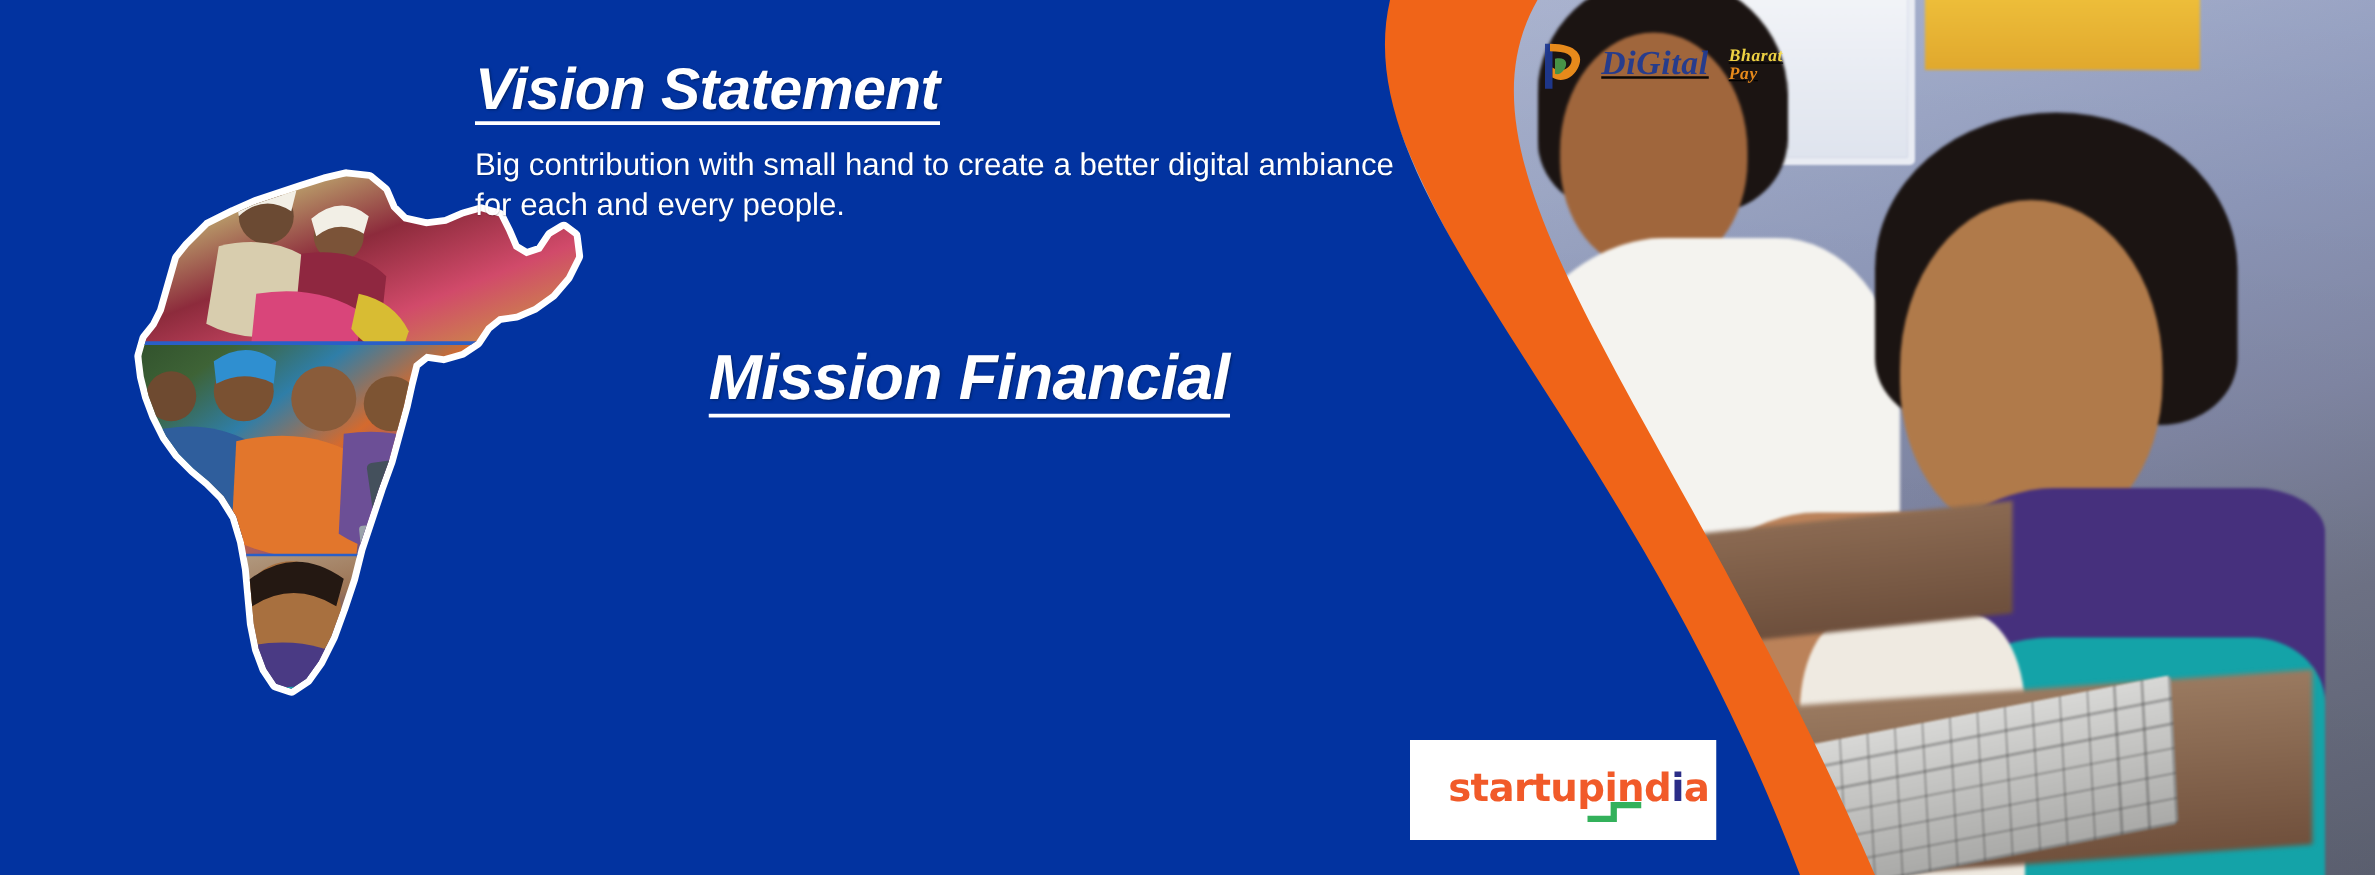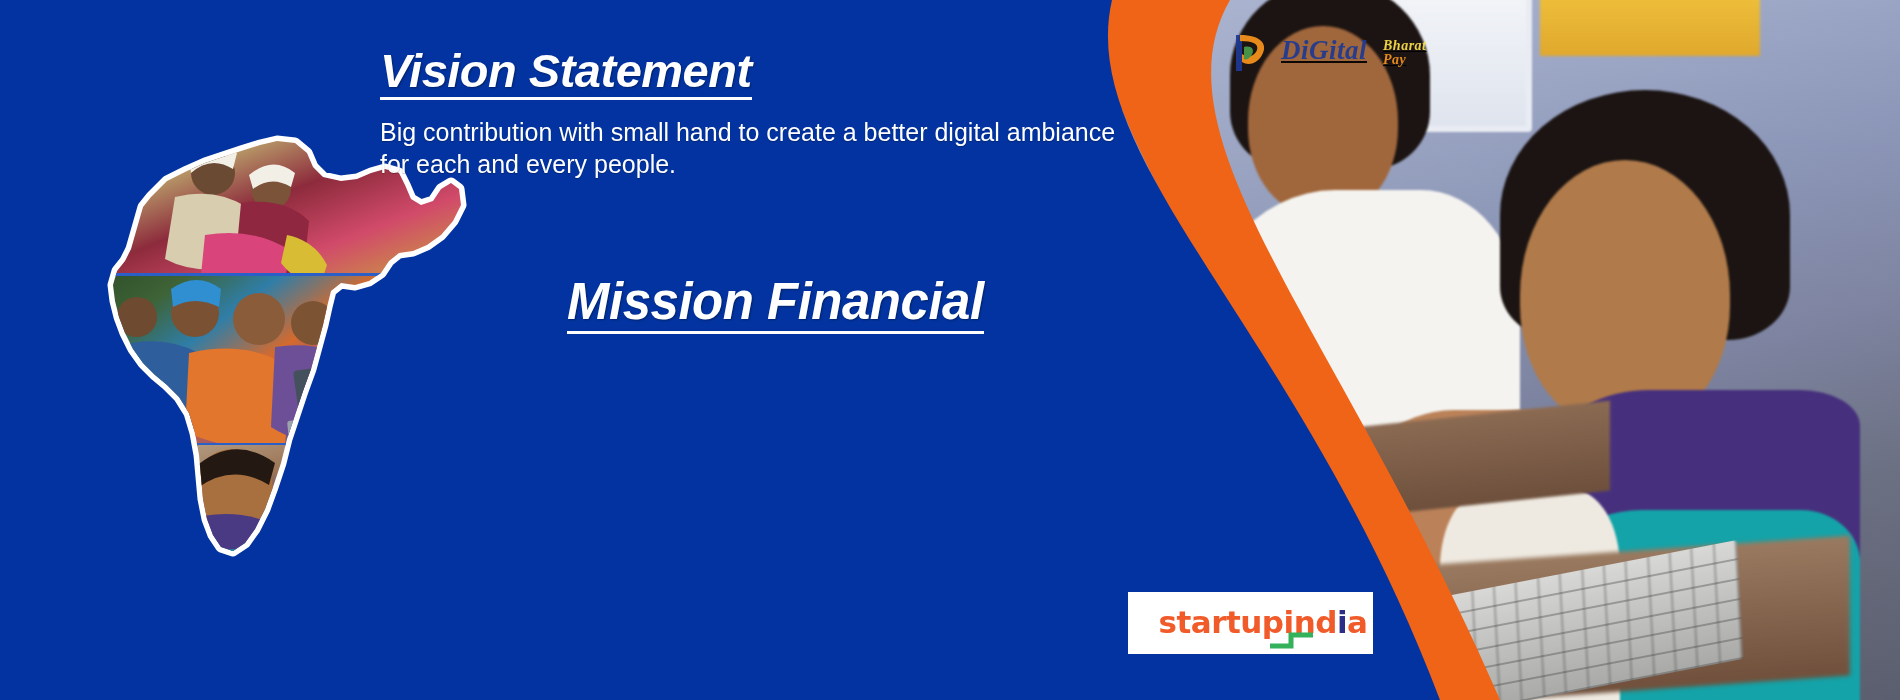--- a/index.html
+++ b/index.html
@@ -151,21 +151,21 @@
     background:linear-gradient(95deg,#F7941D 0%,#F7941D 30%,#ffffff 48%,#ffffff 56%,#1DA64A 72%,#1DA64A 100%);
     -webkit-background-clip:text; background-clip:text;
     color:transparent;
     text-shadow:none;
     filter:drop-shadow(1px 1px 1px rgba(0,0,0,.25));
   }
 
   
   #startupindia{
     position:absolute; left:1128px; top:592px;
-    width:245px; height:62px;
+    width:245px; height:80px;
     background:#ffffff;
     display:flex; align-items:center; justify-content:center;
   }
   .sui-wrap{position:relative; width:200px; height:46px;}
   .sui-text{
     position:absolute; left:8px; top:4px;
     font-size:31px; font-weight:bold; letter-spacing:-.5px;
     color:#F15A29;
     font-family:"DejaVu Sans", sans-serif;
   }

